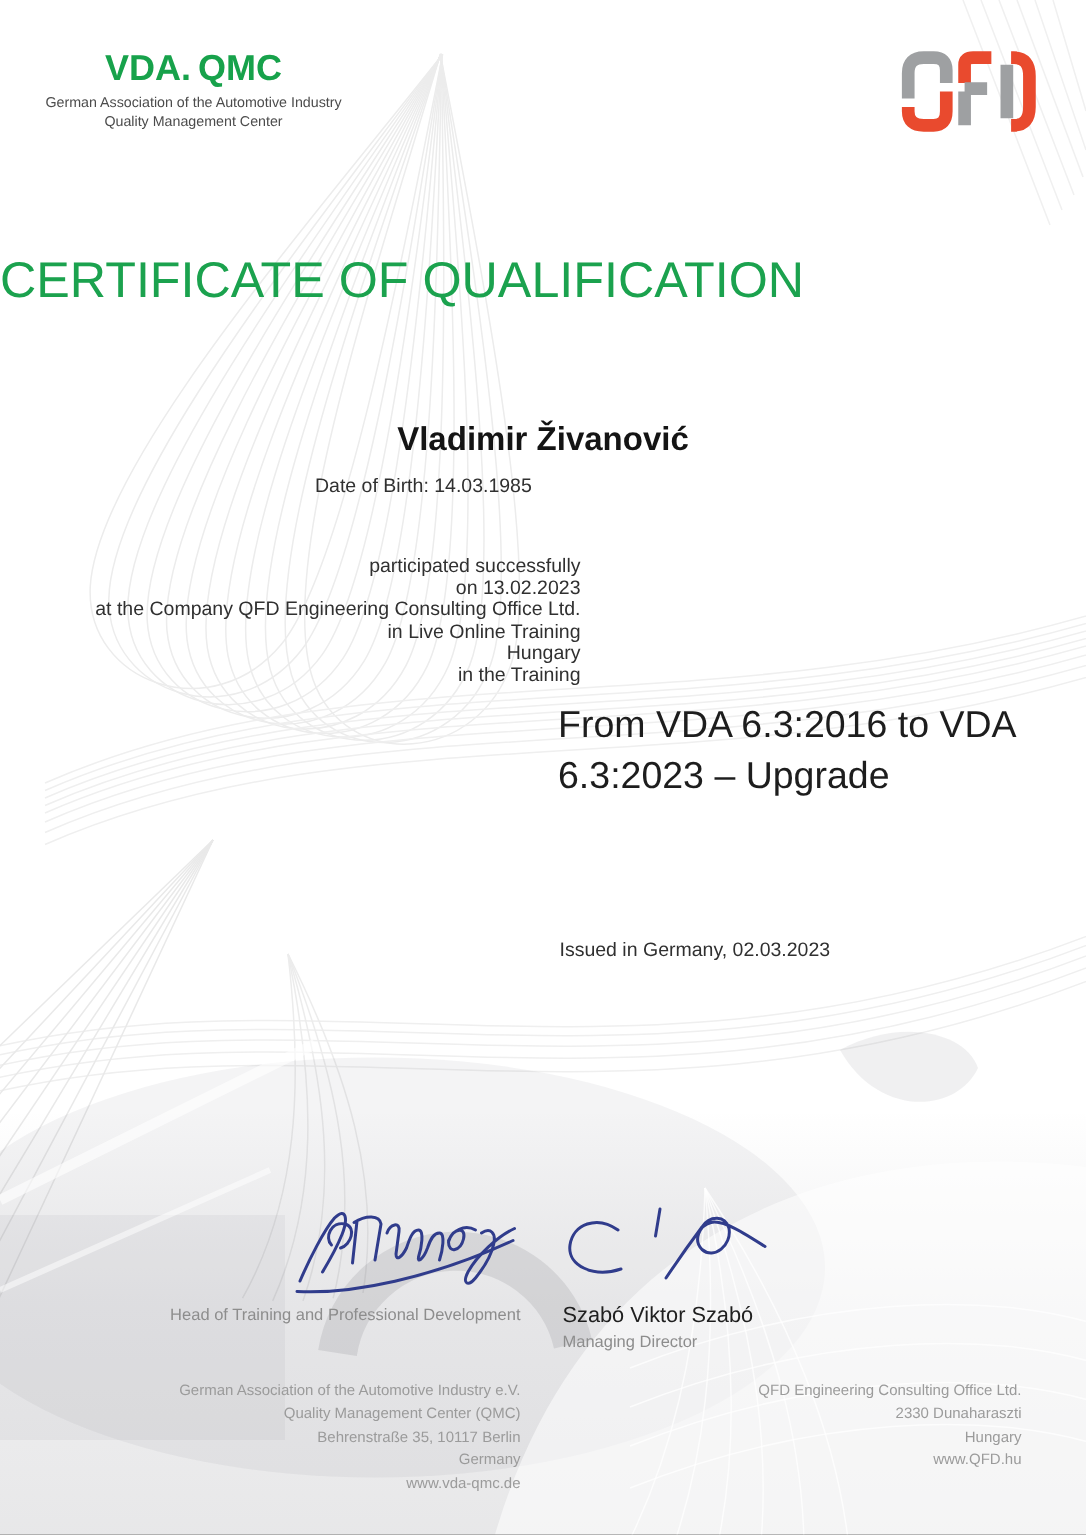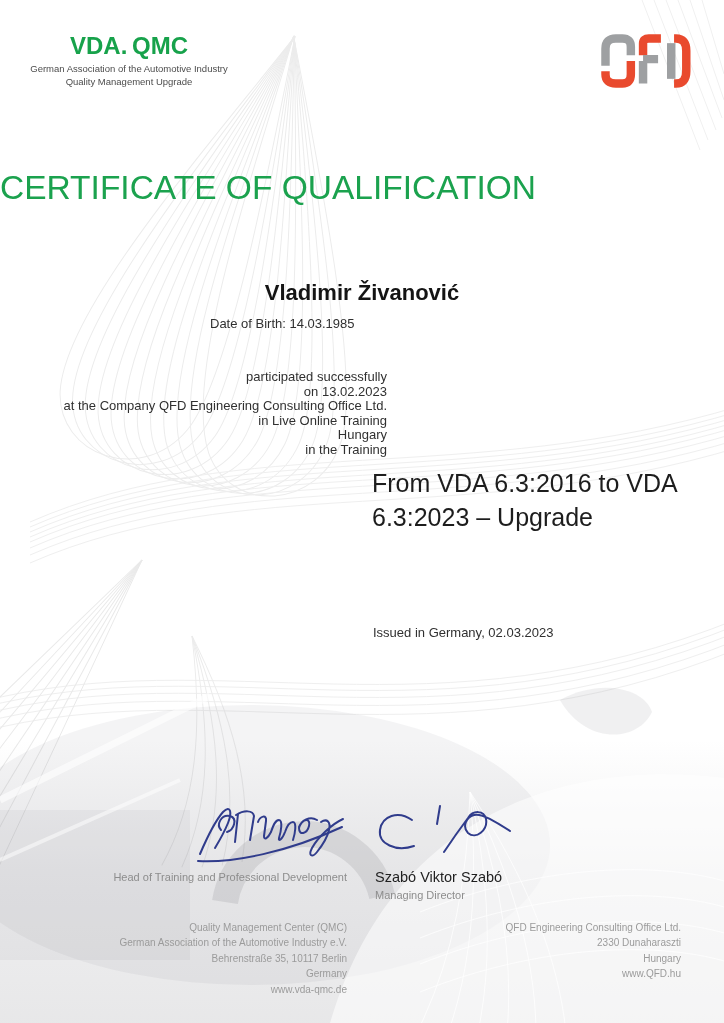--- a/index.html
+++ b/index.html
@@ -155,21 +155,21 @@
         <use href="#gridh" transform="translate(0,26)"></use>
       <use href="#gridh" transform="translate(0,52)"></use>
         <use href="#gridh" transform="translate(0,80)"></use>
     </g>
   </svg>
 
   <div class="layer vda-logo">
     <div class="vda-text"><span>VDA</span><span class="dot">.</span><span> QMC</span></div>
     <div class="vda-sub">
       <span>German Association of the Automotive Industry</span><br>
-      <span>Quality Management Upgrade</span>
+      <span>Quality Management Center</span>
     </div>
   </div>
 
   <svg class="layer qfd-logo" width="94" height="62" viewBox="0 0 100 66" fill="none" xmlns="http://www.w3.org/2000/svg" aria-label="QFD">
 
     <path d="M9,38 L9,20 Q9,9 20,9 L27,9 Q36,9 36,18 L36,27" stroke="#9EA0A2" stroke-width="9"></path>
     <path d="M9,44 L9,47 Q9,57 20,57 L27,57 Q36,57 36,47 L36,33" stroke="#E94A2E" stroke-width="9"></path>
 
     <path d="M49,27 L49,14 Q49,9 55,9 L68,9" stroke="#E94A2E" stroke-width="9"></path>
     <path d="M49,33 L49,57 M49,31 L65,31" stroke="#9EA0A2" stroke-width="9"></path>
@@ -218,22 +218,22 @@
 
   <div class="layer signer signer-left">
     <div class="s-role">Head of Training and Professional Development</div>
   </div>
   <div class="layer signer signer-right">
     <div class="s-name">Szabó Viktor Szabó</div>
     <div class="s-role">Managing Director</div>
   </div>
 
   <div class="layer footer-col footer-left">
+    <div>German Association of the Automotive Industry e.V.</div>
     <div>Quality Management Center (QMC)</div>
-    <div>German Association of the Automotive Industry e.V.</div>
     <div>Behrenstraße 35, 10117 Berlin</div>
     <div>Germany</div>
     <div>www.vda-qmc.de</div>
   </div>
   <div class="layer footer-col footer-right">
     <div>QFD Engineering Consulting Office Ltd.</div>
     <div>2330 Dunaharaszti</div>
     <div>Hungary</div>
     <div>www.QFD.hu</div>
   </div>

